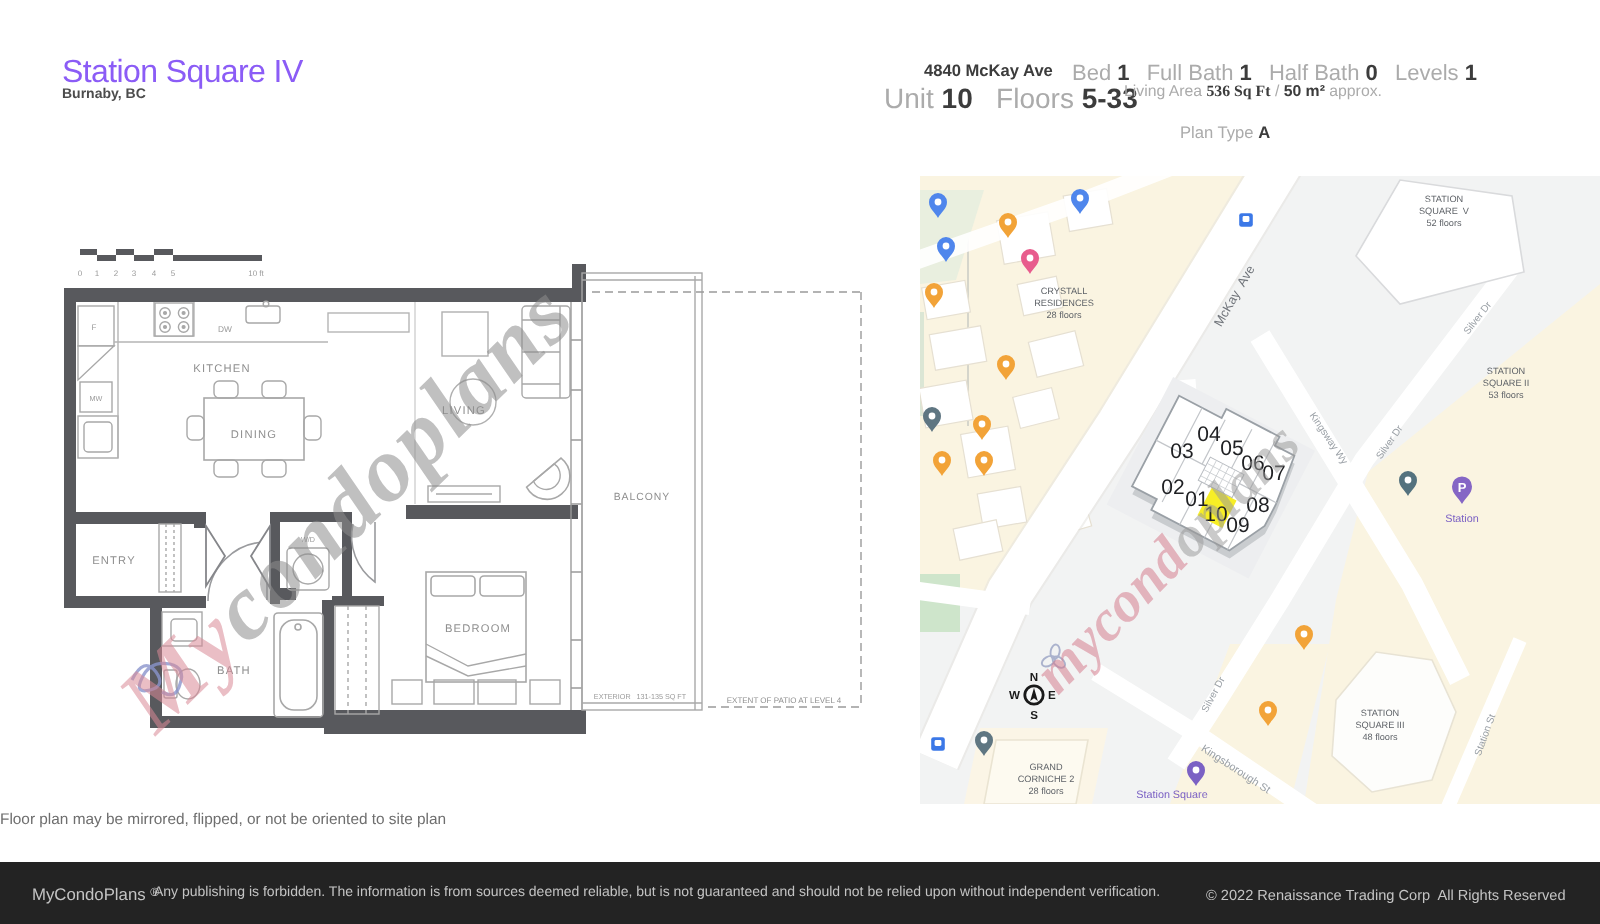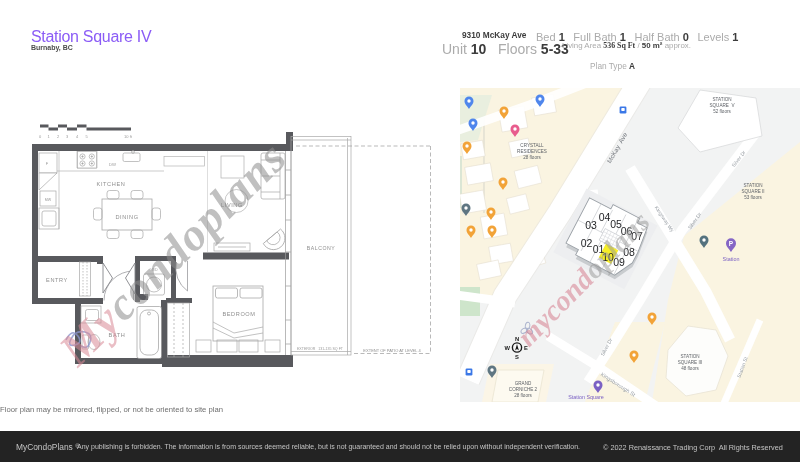--- a/index.html
+++ b/index.html
@@ -6,21 +6,21 @@
   body{width:800px;height:462px;background:#fff;font-family:"Liberation Sans",sans-serif;position:relative;overflow:hidden;}
   .abs{position:absolute;}
 </style>
 </head>
 <body>
 
 <div class="abs" style="left:31px;top:28px;font-size:16px;letter-spacing:-0.3px;color:#8b5cf6;">Station Square IV</div>
 
 <div class="abs" style="left:31px;top:43.5px;font-size:7px;font-weight:bold;color:#4c4c4c;">Burnaby, BC</div>
 
-<div class="abs" style="left:462px;top:30px;font-size:8.3px;font-weight:bold;color:#3c3c3c;">9310 McKay Ave</div>
+<div class="abs" style="left:462px;top:30px;font-size:8.3px;font-weight:bold;color:#3c3c3c;">4840 McKay Ave</div>
 
 <div class="abs" style="left:442px;top:40.5px;font-size:14px;color:#ababab;">Unit <b style="color:#3c3c3c;">10</b> &nbsp; Floors <b style="color:#3c3c3c;">5-33</b></div>
 
 <div class="abs" style="left:536px;top:30.5px;font-size:11px;color:#ababab;">Bed <b style="color:#3c3c3c;">1</b>  Full Bath <b style="color:#3c3c3c;">1</b>  Half Bath <b style="color:#3c3c3c;">0</b>  Levels <b style="color:#3c3c3c;">1</b></div>
 
 <div class="abs" style="left:562px;top:41px;font-size:7.9px;color:#ababab;">Living Area <b style="color:#3c3c3c;font-family:Liberation Serif, serif;">536 Sq Ft</b> / <b style="color:#3c3c3c;text-align:center;">50 m²</b> approx.</div>
 
 <div class="abs" style="left:562px;top:60.5px;font-size:8.3px;color:#ababab;margin-left:28px;">Plan Type <b style="color:#3c3c3c;">A</b></div>
 
 <div class="abs" style="left:0;top:404.5px;width:460px;font-size:7.7px;color:#6e6e6e;">Floor plan may be mirrored, flipped, or not be oriented to site plan</div>

